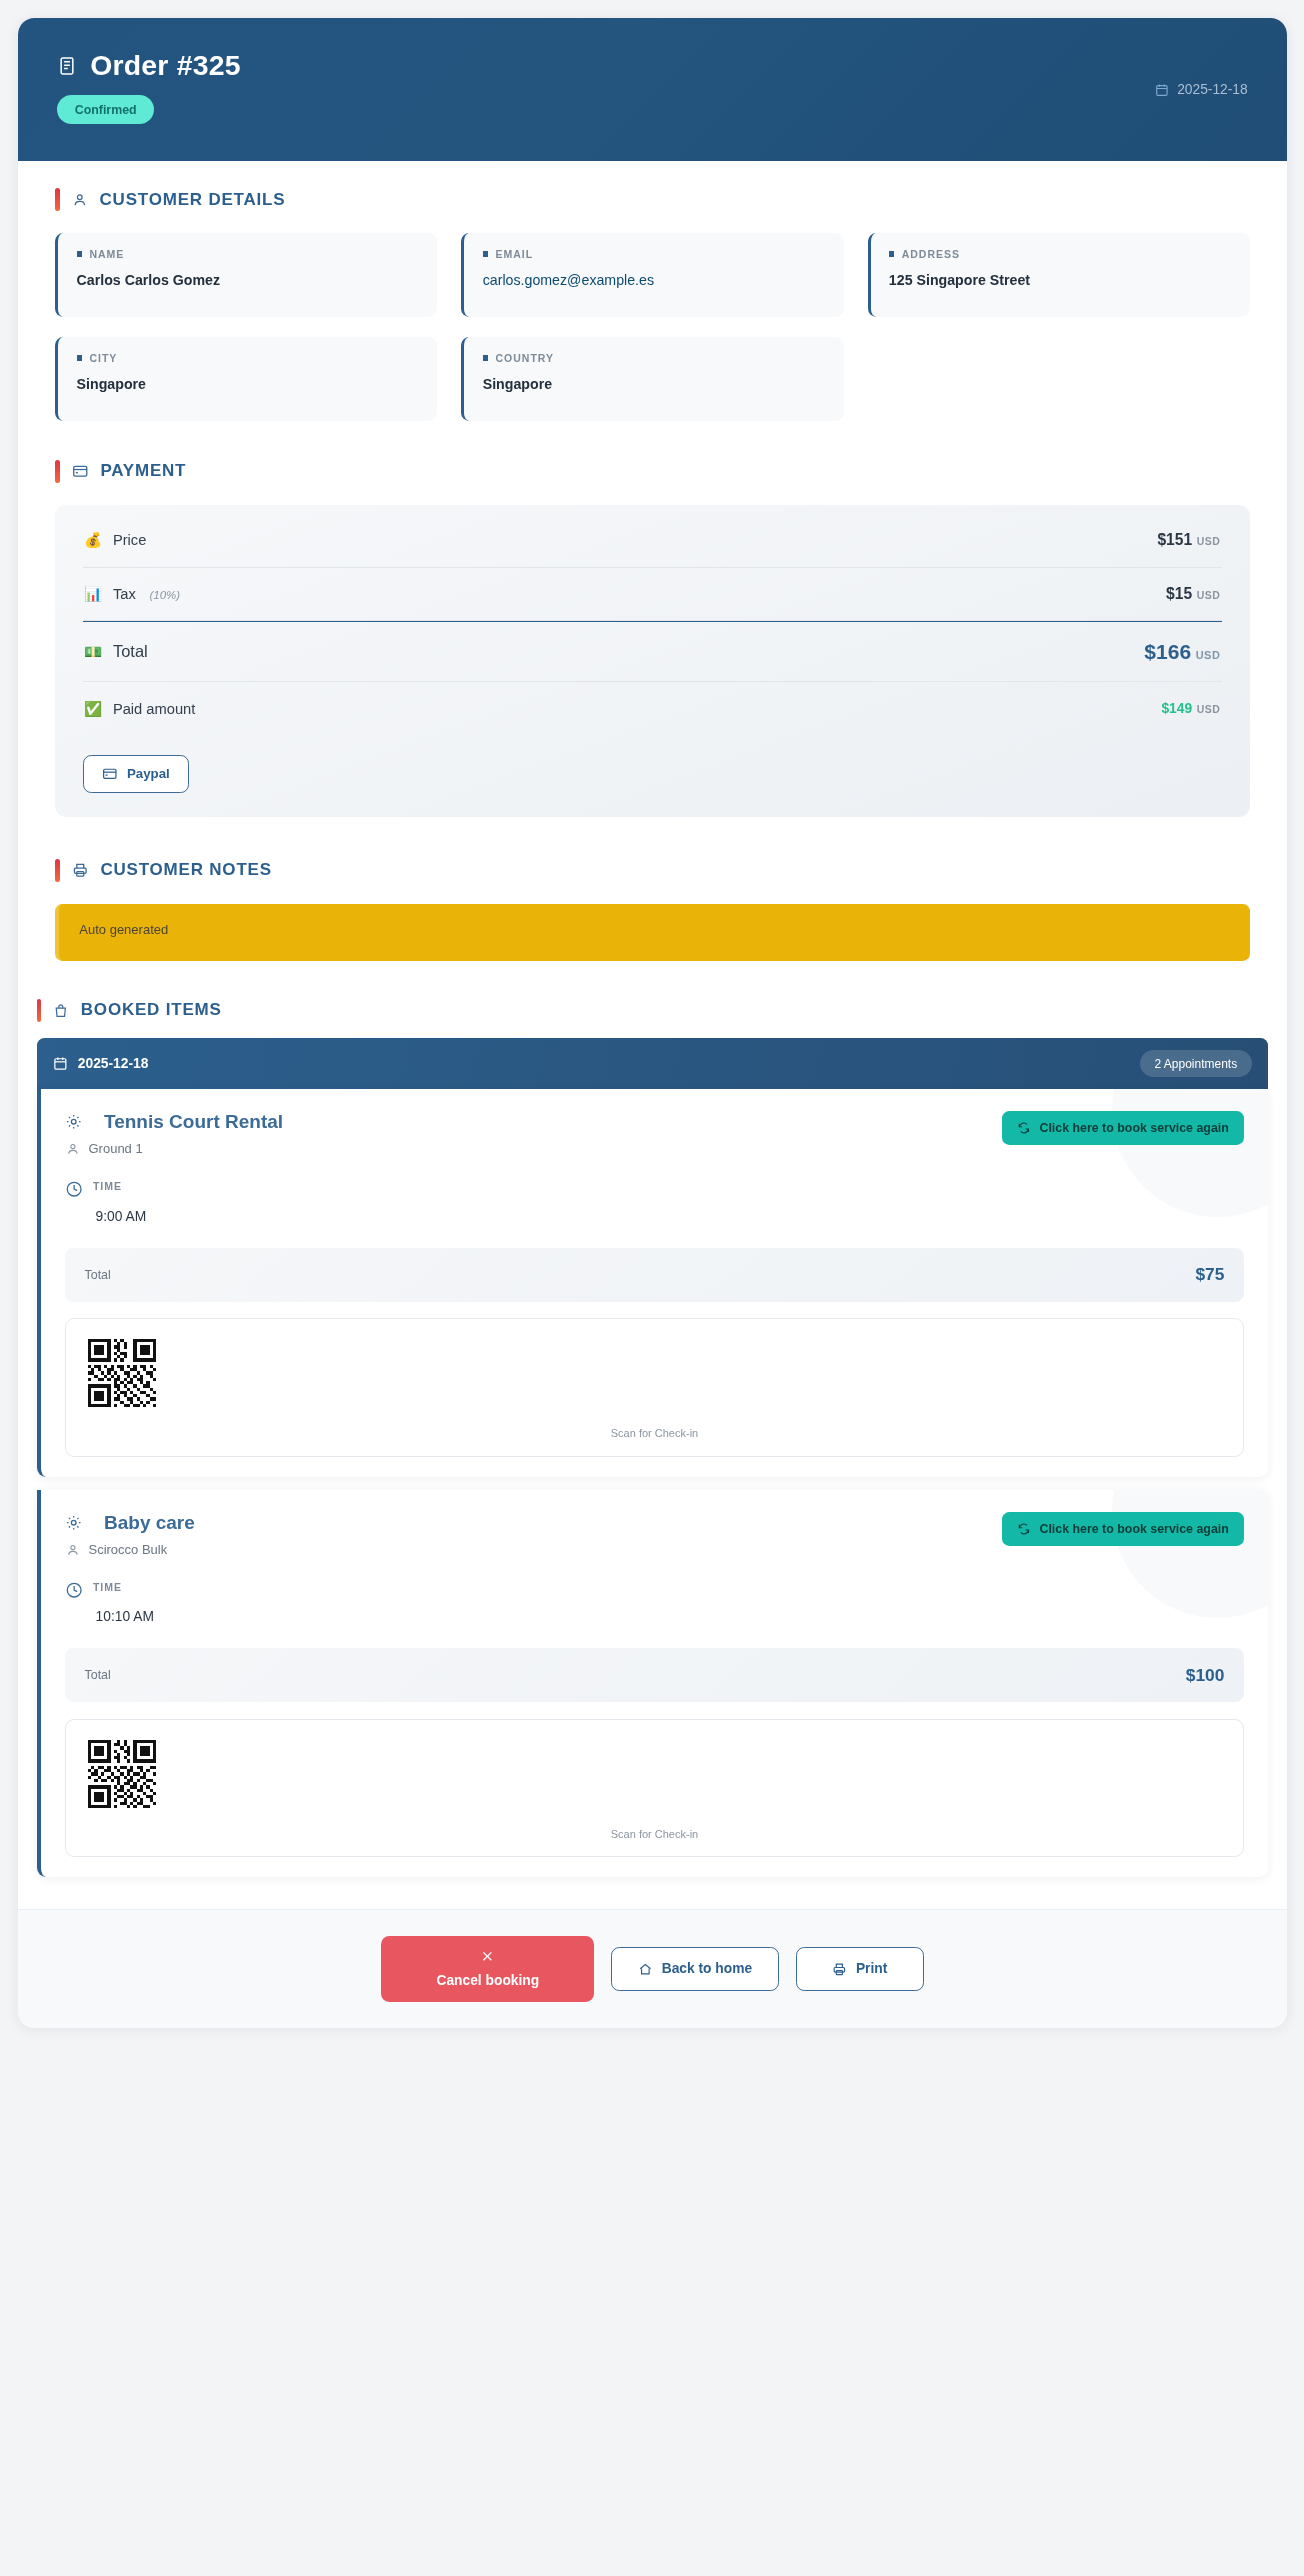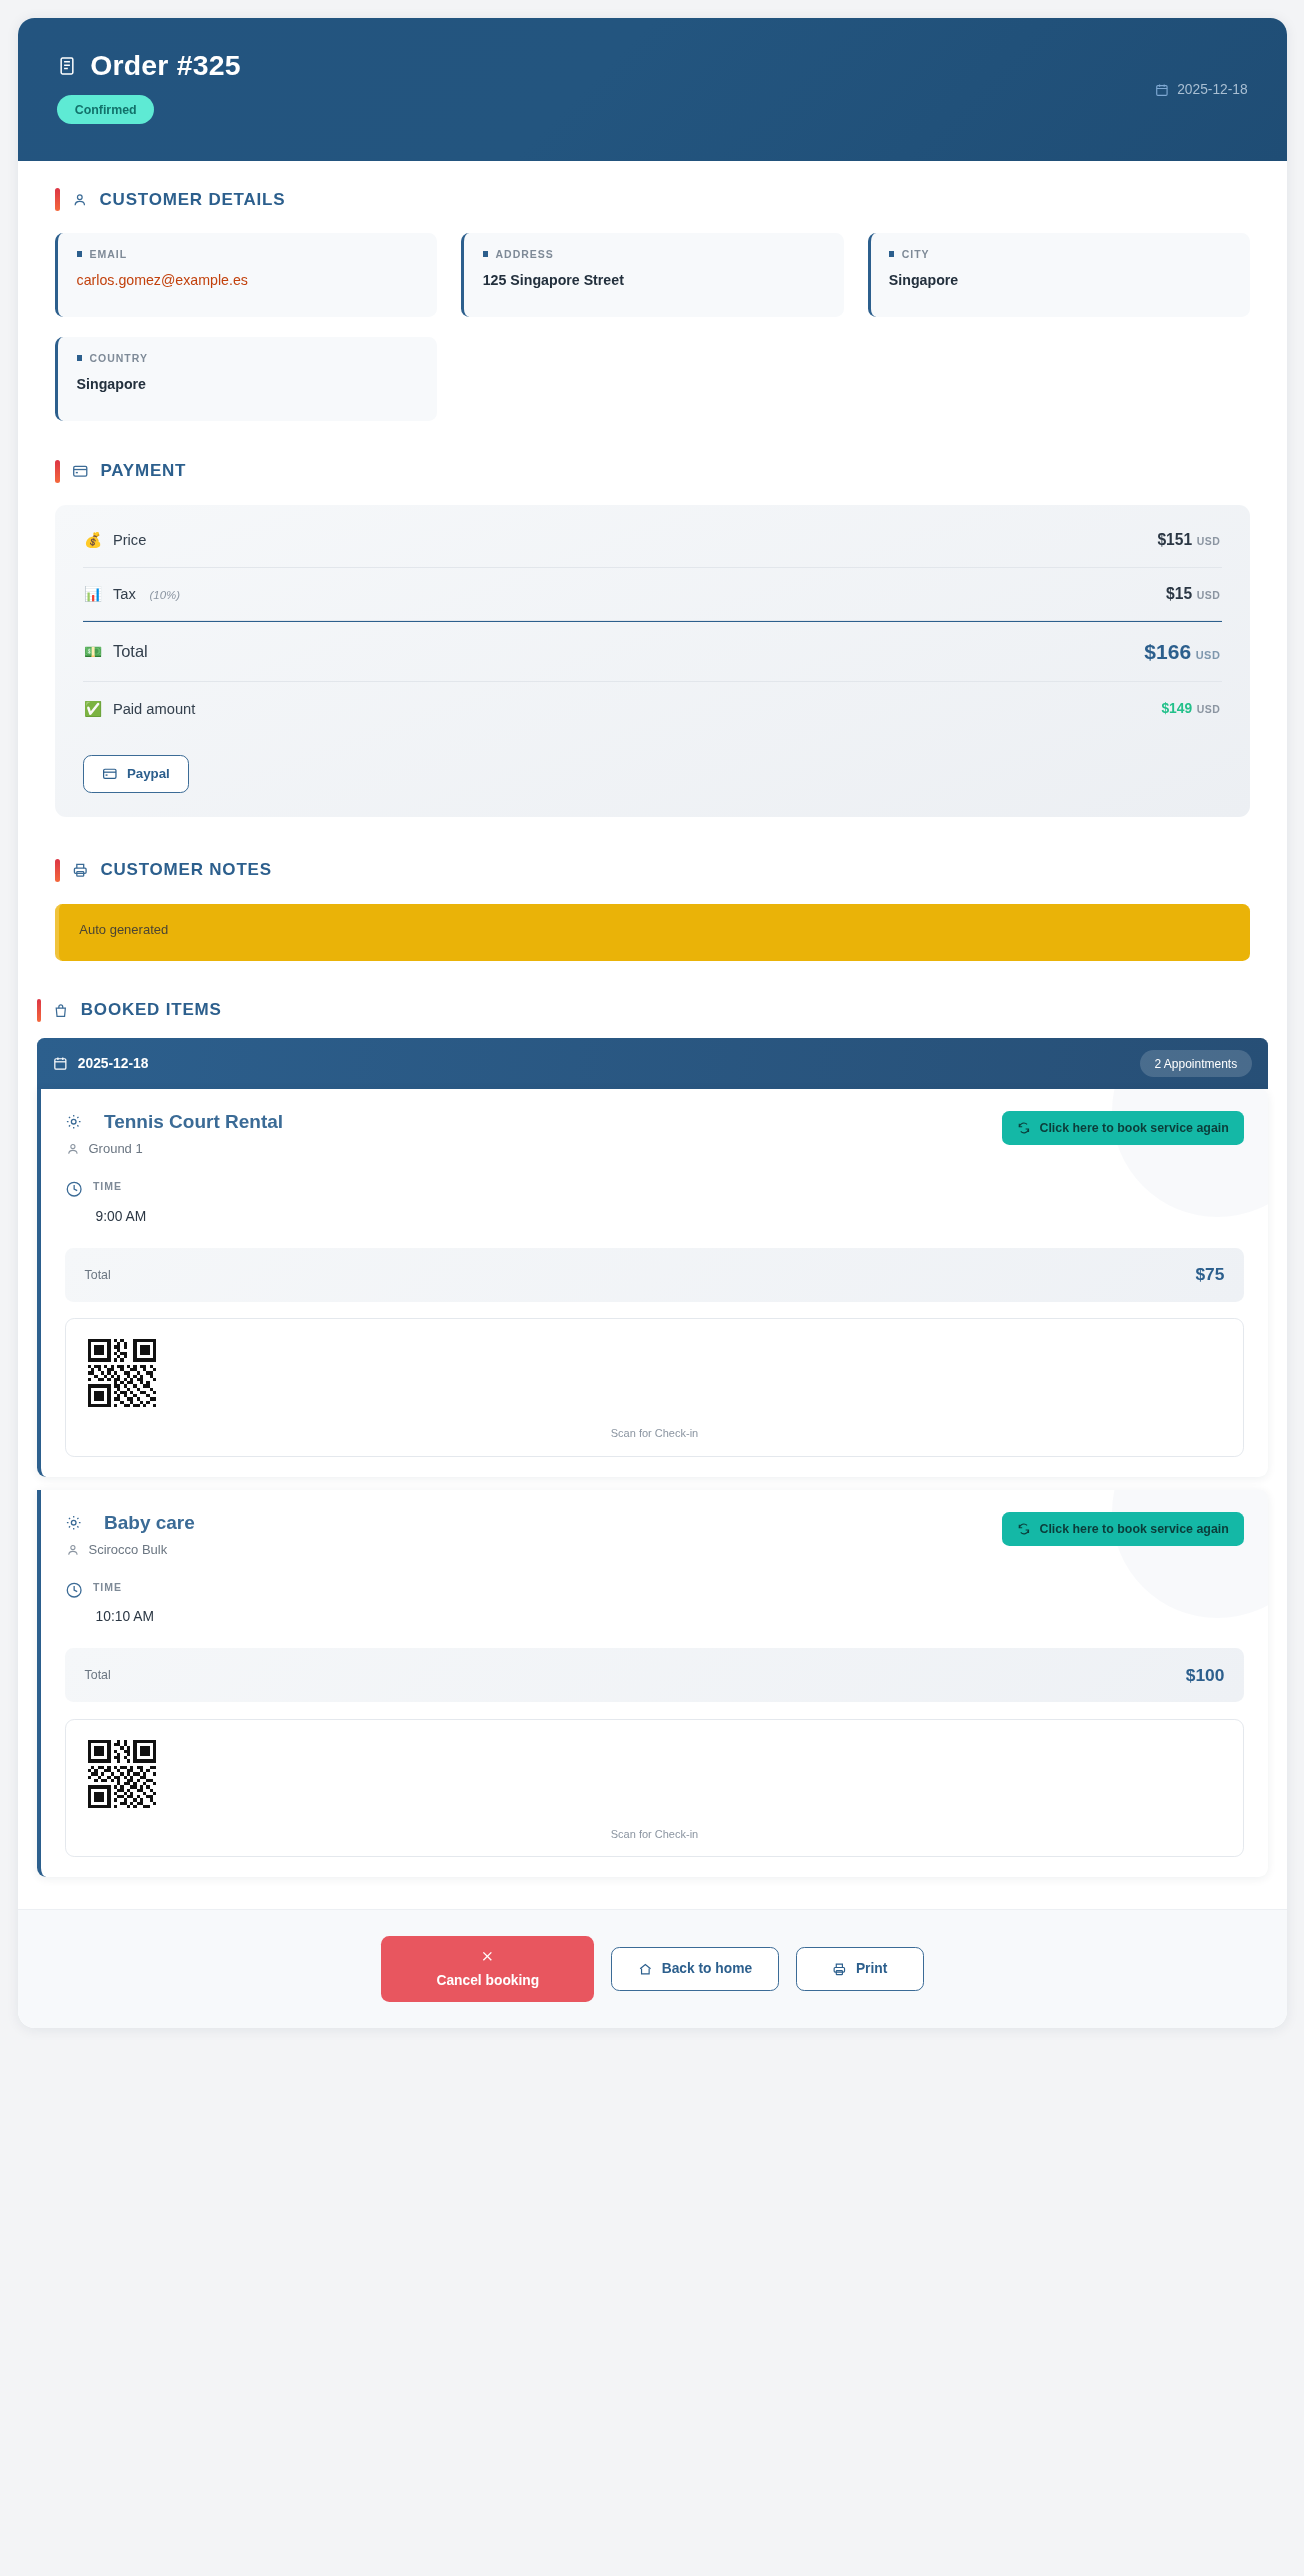--- a/index.html
+++ b/index.html
@@ -76,21 +76,21 @@
     min-height: 84px;
   }
   .field-label {
     display: flex; align-items: center; gap: 7.3px;
     font-size: 10.5px; font-weight: 600; color: #7e8a97;
     letter-spacing: 1px; text-transform: uppercase;
     margin-bottom: 12px;
   }
   .dot { width: 5.5px; height: 5.5px; background: #2c5f8d; display: inline-block; }
   .field-value { font-size: 14.2px; font-weight: 600; color: #23303d; }
-  .field-value.link { color: #c2410c; font-weight: 500; }
+  .field-value.link { color: #0c4a6e; font-weight: 500; }
 
   
   .pay-card {
     background: linear-gradient(160deg, #f6f8fa 0%, #eceff3 100%);
     border-radius: 11px;
     padding: 9.2px 27.5px 24px 27.5px;
   }
   .pay-row {
     display: flex; align-items: center; justify-content: space-between;
     padding: 17.4px 1.8px;
@@ -275,20 +275,27 @@
         <span class="sec-bar"></span>
         <span class="sec-icon">
           <svg width="15.6" height="15.6" viewBox="0 0 24 24" fill="none" stroke="#3b6b96" stroke-width="1.9">
             <circle cx="12" cy="8" r="3.6"></circle>
               <path d="M4.8 20.5c0-3.9 3.2-5.9 7.2-5.9s7.2 2 7.2 5.9"></path>
           </svg>
         </span>
         <span class="sec-title">CUSTOMER DETAILS</span>
       </div>
       <div class="cust-grid">
+        <div class="field">
+          <div class="field-label">
+            <span class="dot"></span>
+            <span>NAME</span>
+          </div>
+          <div class="field-value">Carlos Carlos Gomez</div>
+        </div>
         <div class="field">
           <div class="field-label">
             <span class="dot"></span>
             <span>EMAIL</span>
           </div>
           <div class="field-value link">carlos.gomez@example.es</div>
         </div>
         <div class="field">
           <div class="field-label">
             <span class="dot"></span>

